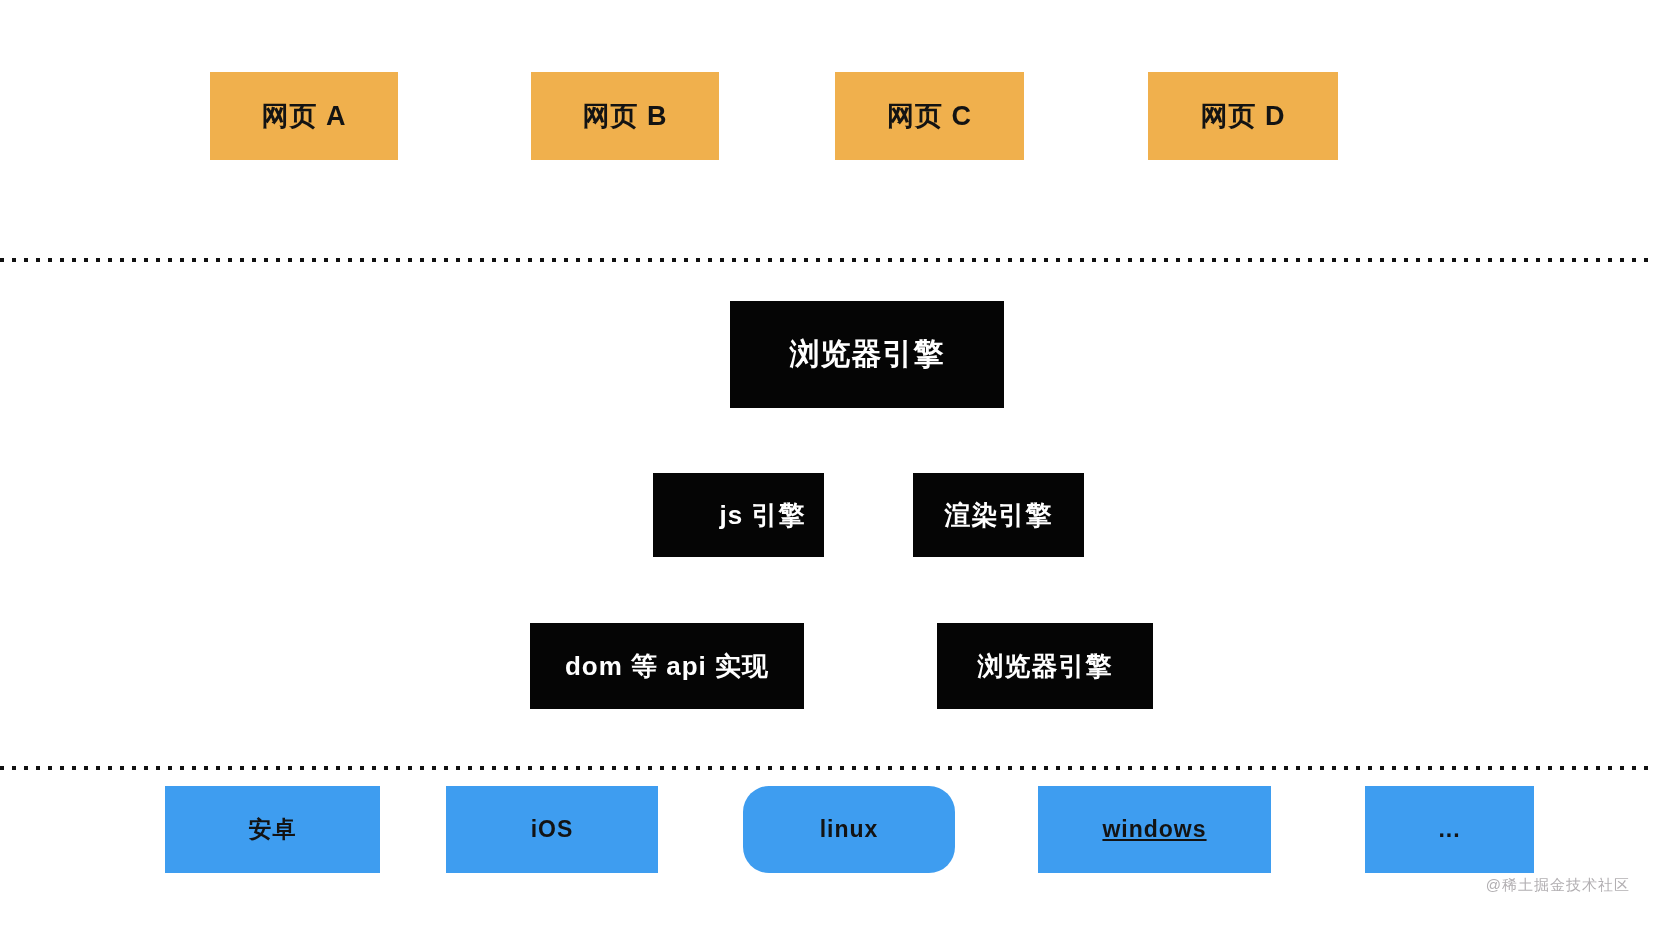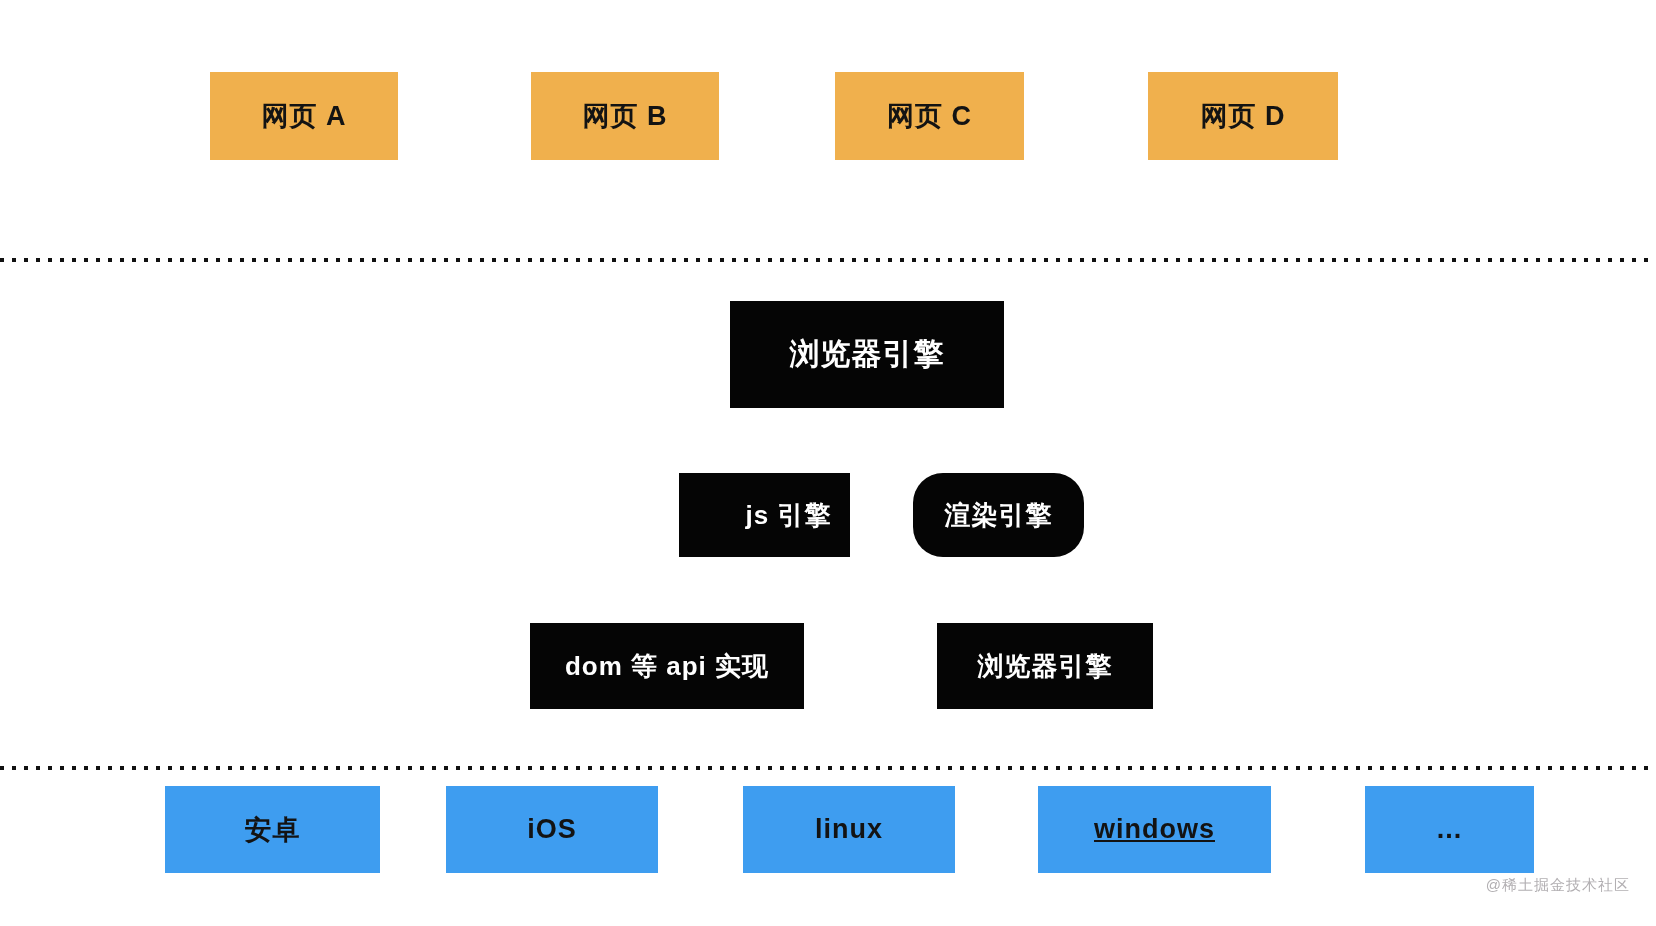--- a/index.html
+++ b/index.html
@@ -35,21 +35,21 @@
     background: var(--engine-fill, #050505);
     color: #ffffff;
     font-size: 26px;
   }
   .engine-box.main {
     font-size: 30px;
   }
   .os-box {
     background: var(--os-fill, #3e9df0);
     color: #131313;
-    font-size: 27px;
+    font-size: 23px;
     top: 786px;
     height: 87px;
   }
   .separator {
     position: absolute;
     left: 0;
     width: 1656px;
     height: 4px;
     background-image: repeating-linear-gradient(
       to right,
@@ -76,29 +76,29 @@
 
   <div class="box webpage-box" style="left:531px; width:188px;">网页 B</div>
   <div class="box webpage-box" style="left:210px; width:188px;">网页 A</div>
   <div class="box webpage-box" style="left:835px; width:189px;">网页 C</div>
   <div class="box webpage-box" style="left:1148px; width:190px;">网页 D</div>
 
   <div class="separator" style="top:258px;"></div>
 
   <div class="box engine-box main" style="left:730px; top:301px; width:274px; height:107px;">浏览器引擎</div>
 
-  <div class="box engine-box" style="left:679px; top:473px; width:171px; height:84px;padding-left:48px;">js 引擎</div>
-  <div class="box engine-box" style="left:913px; top:473px; width:171px; height:84px;border-radius:30px;">渲染引擎</div>
+  <div class="box engine-box" style="left:653px; top:473px; width:171px; height:84px;padding-left:48px;">js 引擎</div>
+  <div class="box engine-box" style="left:913px; top:473px; width:171px; height:84px;">渲染引擎</div>
 
   <div class="box engine-box" style="left:530px; top:623px; width:274px; height:86px;">dom 等 api 实现</div>
   <div class="box engine-box" style="left:937px; top:623px; width:216px; height:86px;">浏览器引擎</div>
 
   <div class="separator" style="top:766px;"></div>
 
   <div class="box os-box" style="left:165px; width:215px;">安卓</div>
   <div class="box os-box" style="left:446px; width:212px;">iOS</div>
-  <div class="box os-box" style="left:743px; width:212px;">linux</div>
+  <div class="box os-box" style="left:743px; width:212px;border-radius:26px;">linux</div>
   <div class="box os-box" style="left:1038px; width:233px;text-decoration:underline;">windows</div>
   <div class="box os-box" style="left:1365px; width:169px;">...</div>
 
   <div class="watermark">@稀土掘金技术社区</div>
 
 </div>
 
 </body></html>

